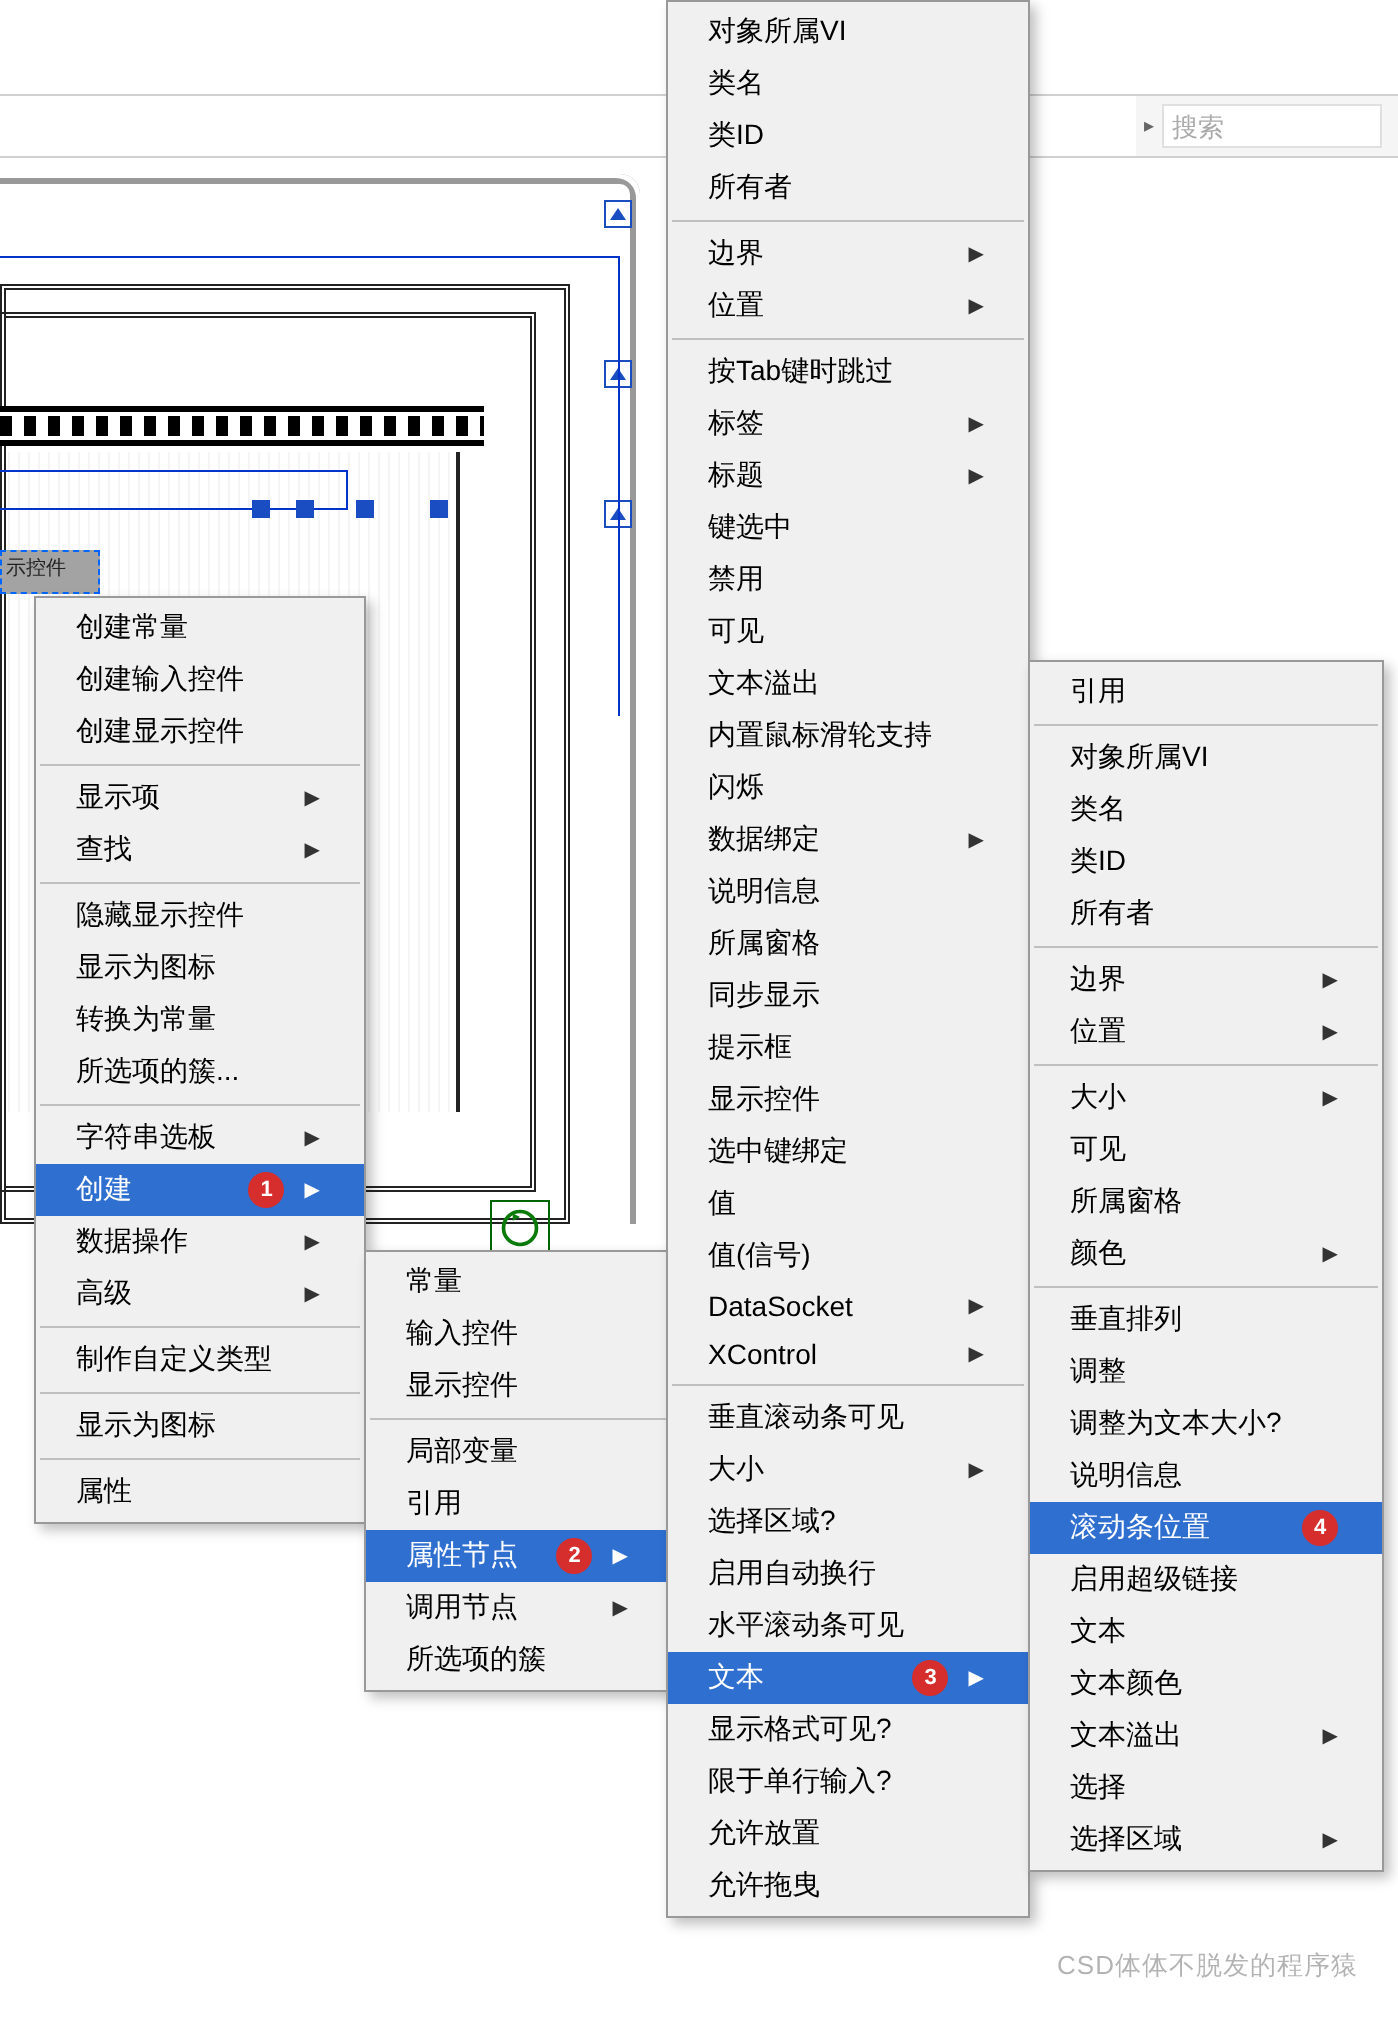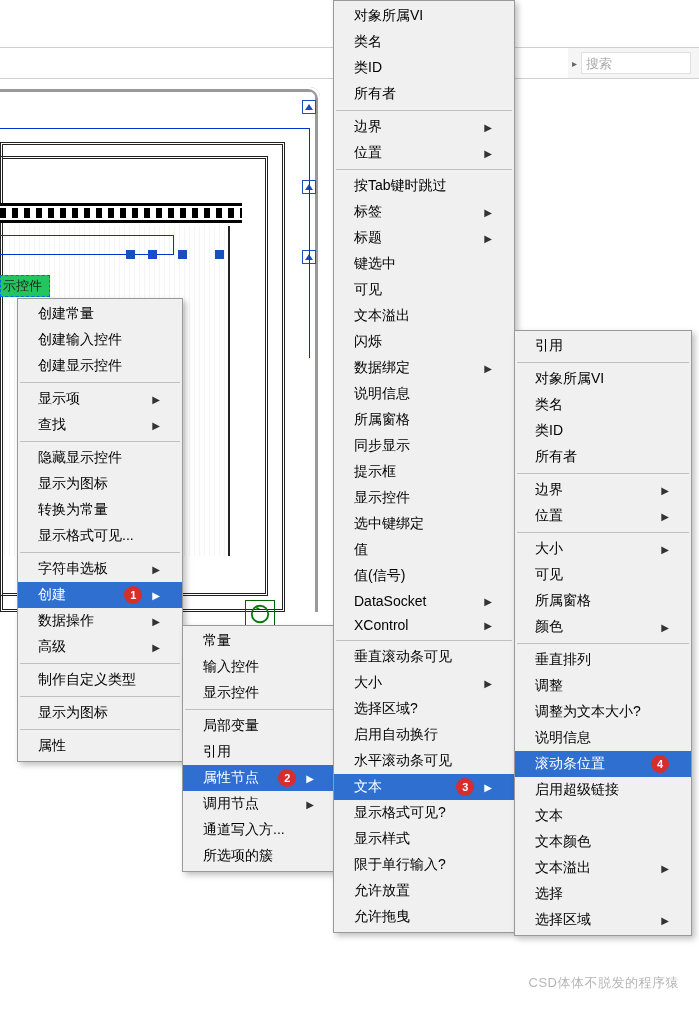--- a/index.html
+++ b/index.html
@@ -26,21 +26,21 @@
   .dark-border { position:absolute; border:3px double #222; }
   .db1 { left:0; top:62px; width:285px; height:470px; }
   .db2 { left:0; top:76px; width:268px; height:440px; }
   .film-strip { position:absolute; left:0; top:123px; width:242px; height:20px; background:#fff; border-top:3px solid #000; border-bottom:3px solid #000; }
   .film-strip::before { content:""; position:absolute; left:0; right:0; top:2px; height:10px; background-image:repeating-linear-gradient(to right, #000 0 6px, transparent 6px 12px); }
   .inner-box { position:absolute; left:0; top:146px; width:230px; height:330px; border-right:2px solid #222; background-image: repeating-linear-gradient(to right, transparent 0 4px, rgba(0,0,0,.04) 4px 5px); }
   .inner-blue { position:absolute; border:1px solid #0033cc; }
   .ib1 { left:0; top:155px; width:174px; height:20px; border-left:none; }
   .node-sq { position:absolute; width:9px; height:9px; background:#1a4dc2; }
   .n1 { left:126px; top:170px; } .n2 { left:148px; top:170px; } .n3 { left:178px; top:170px; } .n4 { left:215px; top:170px; }
-  .label-ctrl { position:absolute; left:0; top:195px; width:50px; height:22px; border:1px dashed #0066ff; background:#22c55e; font-size:13px; color:#222; padding:1px 2px;font-family:Liberation Serif, serif; }
+  .label-ctrl { position:absolute; left:0; top:195px; width:50px; height:22px; border:1px dashed #0066ff; background:#a3a3a3; font-size:10px; color:#222; padding:1px 2px;font-family:Liberation Serif, serif; }
   .loop-icon { position:absolute; left:245px; top:520px; width:30px; height:28px; border:1px solid #006600; display:flex; align-items:center; justify-content:center; }
   .loop-icon svg { width:22px; height:22px; }
 
   
   .menu { position: absolute; background: #f0f0f0; border: 1px solid #999; box-shadow: 3px 3px 6px rgba(0,0,0,.25); padding: 2px 0; min-width: 155px; font-size: 14px; }
   .menu-item { padding: 4px 22px 4px 20px; white-space: nowrap; position: relative; cursor: default; display:flex; align-items:center; justify-content:space-between; }
   .menu-item.highlight { background: #2f6fd0; color: #fff; }
   .menu-item .badge { display:inline-flex; align-items:center; justify-content:center; width:18px; height:18px; border-radius:50%; background:#d62d2d; color:#fff; font-size:11px; font-weight:bold; margin-left:6px; }
   .menu-sep { height:1px; background:#c0c0c0; margin:3px 2px; }
   .submenu-arrow { font-size:10px; color:inherit; margin-left:10px; }
@@ -119,21 +119,21 @@
     </div>
     <div class="menu-item">
       <span>显示为图标</span>
       <span style="display: inline-flex; align-items: center;"></span>
     </div>
     <div class="menu-item">
       <span>转换为常量</span>
       <span style="display: inline-flex; align-items: center;"></span>
     </div>
     <div class="menu-item">
-      <span>显示格式可见...</span>
+      <span>所选项的簇...</span>
       <span style="display: inline-flex; align-items: center;"></span>
     </div>
     <div class="menu-sep"></div>
     <div class="menu-item">
       <span>字符串选板</span>
       <span style="display: inline-flex; align-items: center;">
         <span class="submenu-arrow">▶</span>
       </span>
     </div>
     <div class="menu-item highlight">
@@ -200,24 +200,20 @@
         <span class="submenu-arrow">▶</span>
       </span>
     </div>
     <div class="menu-item">
       <span>调用节点</span>
       <span style="display: inline-flex; align-items: center;">
         <span class="submenu-arrow">▶</span>
       </span>
     </div>
     <div class="menu-item">
-      <span>通道写入方...</span>
-      <span style="display: inline-flex; align-items: center;"></span>
-    </div>
-    <div class="menu-item">
       <span>所选项的簇</span>
       <span style="display: inline-flex; align-items: center;"></span>
     </div>
   </div>
 <div id="menu3" class="menu">
     <div class="menu-item">
       <span>对象所属VI</span>
       <span style="display: inline-flex; align-items: center;"></span>
     </div>
     <div class="menu-item">
@@ -260,25 +256,33 @@
       <span>标题</span>
       <span style="display: inline-flex; align-items: center;">
         <span class="submenu-arrow">▶</span>
       </span>
     </div>
     <div class="menu-item">
       <span>键选中</span>
       <span style="display: inline-flex; align-items: center;"></span>
     </div>
     <div class="menu-item">
+      <span>禁用</span>
+      <span style="display: inline-flex; align-items: center;"></span>
+    </div>
+    <div class="menu-item">
       <span>可见</span>
       <span style="display: inline-flex; align-items: center;"></span>
     </div>
     <div class="menu-item">
       <span>文本溢出</span>
+      <span style="display: inline-flex; align-items: center;"></span>
+    </div>
+    <div class="menu-item">
+      <span>内置鼠标滑轮支持</span>
       <span style="display: inline-flex; align-items: center;"></span>
     </div>
     <div class="menu-item">
       <span>闪烁</span>
       <span style="display: inline-flex; align-items: center;"></span>
     </div>
     <div class="menu-item">
       <span>数据绑定</span>
       <span style="display: inline-flex; align-items: center;">
         <span class="submenu-arrow">▶</span>
@@ -356,24 +360,20 @@
       <span style="display: inline-flex; align-items: center;">
         <span class="badge">3</span>
         <span class="submenu-arrow">▶</span>
       </span>
     </div>
     <div class="menu-item">
       <span>显示格式可见?</span>
       <span style="display: inline-flex; align-items: center;"></span>
     </div>
     <div class="menu-item">
-      <span>显示样式</span>
-      <span style="display: inline-flex; align-items: center;"></span>
-    </div>
-    <div class="menu-item">
       <span>限于单行输入?</span>
       <span style="display: inline-flex; align-items: center;"></span>
     </div>
     <div class="menu-item">
       <span>允许放置</span>
       <span style="display: inline-flex; align-items: center;"></span>
     </div>
     <div class="menu-item">
       <span>允许拖曳</span>
       <span style="display: inline-flex; align-items: center;"></span>

